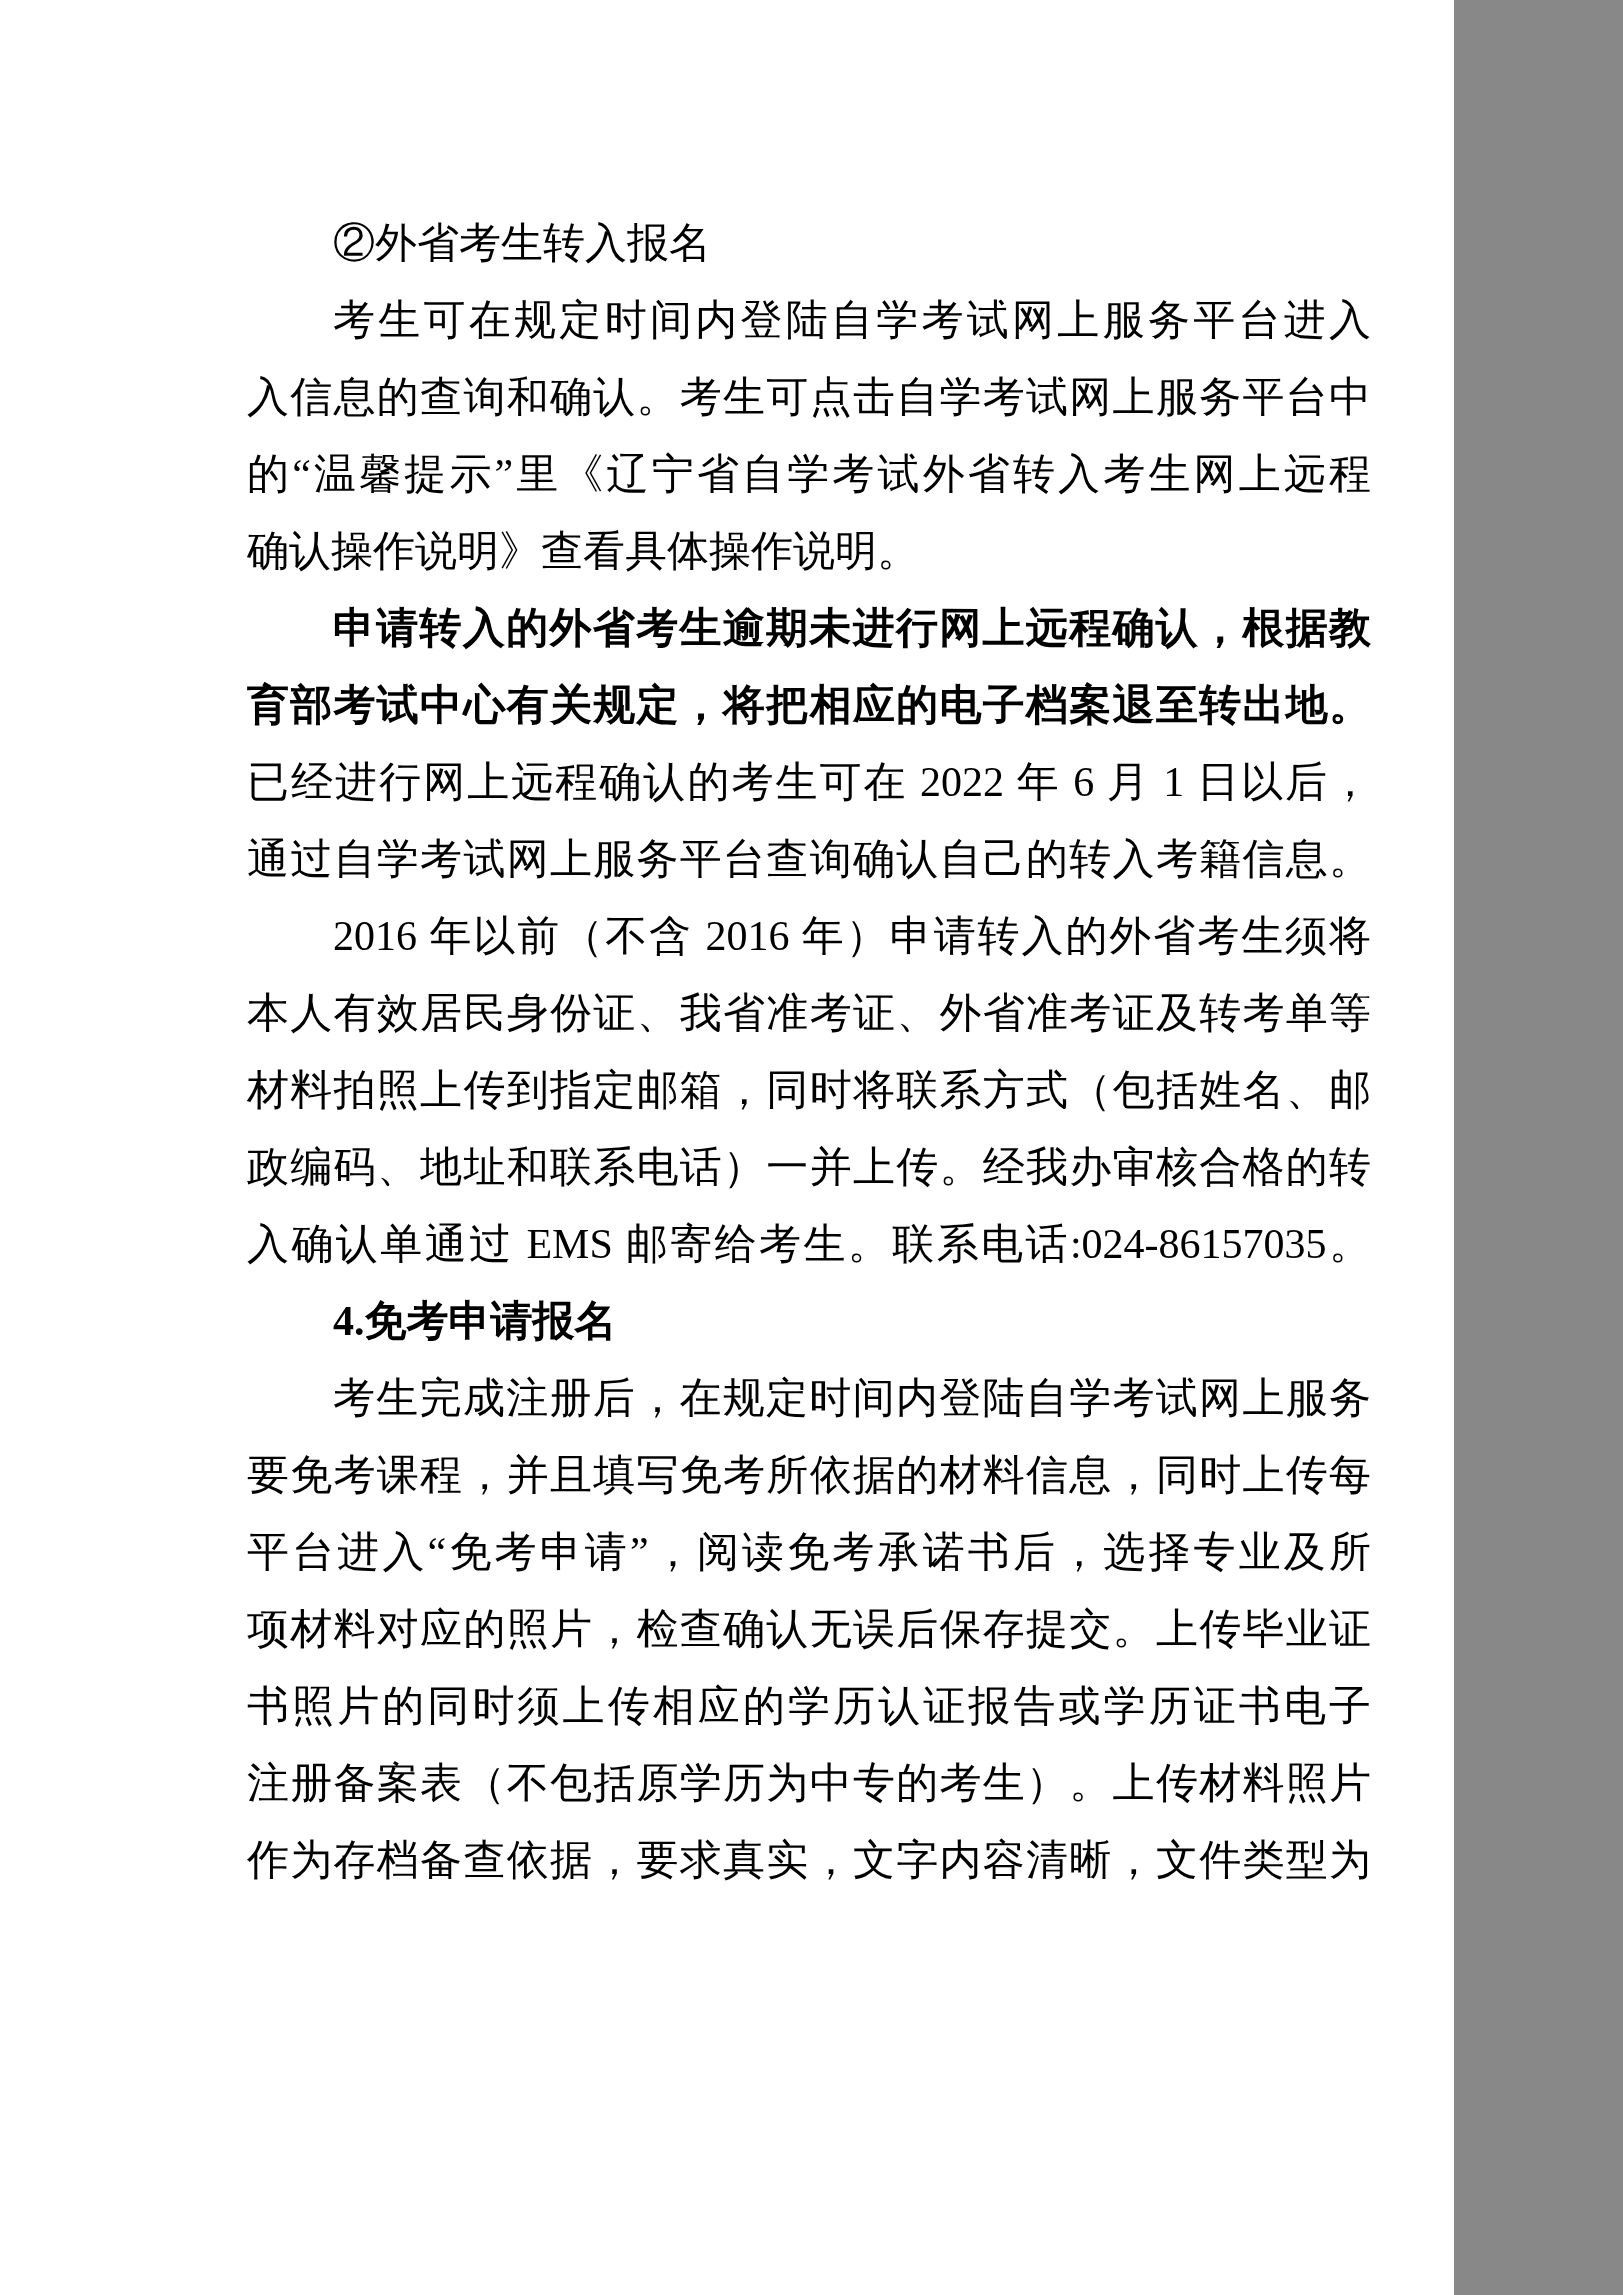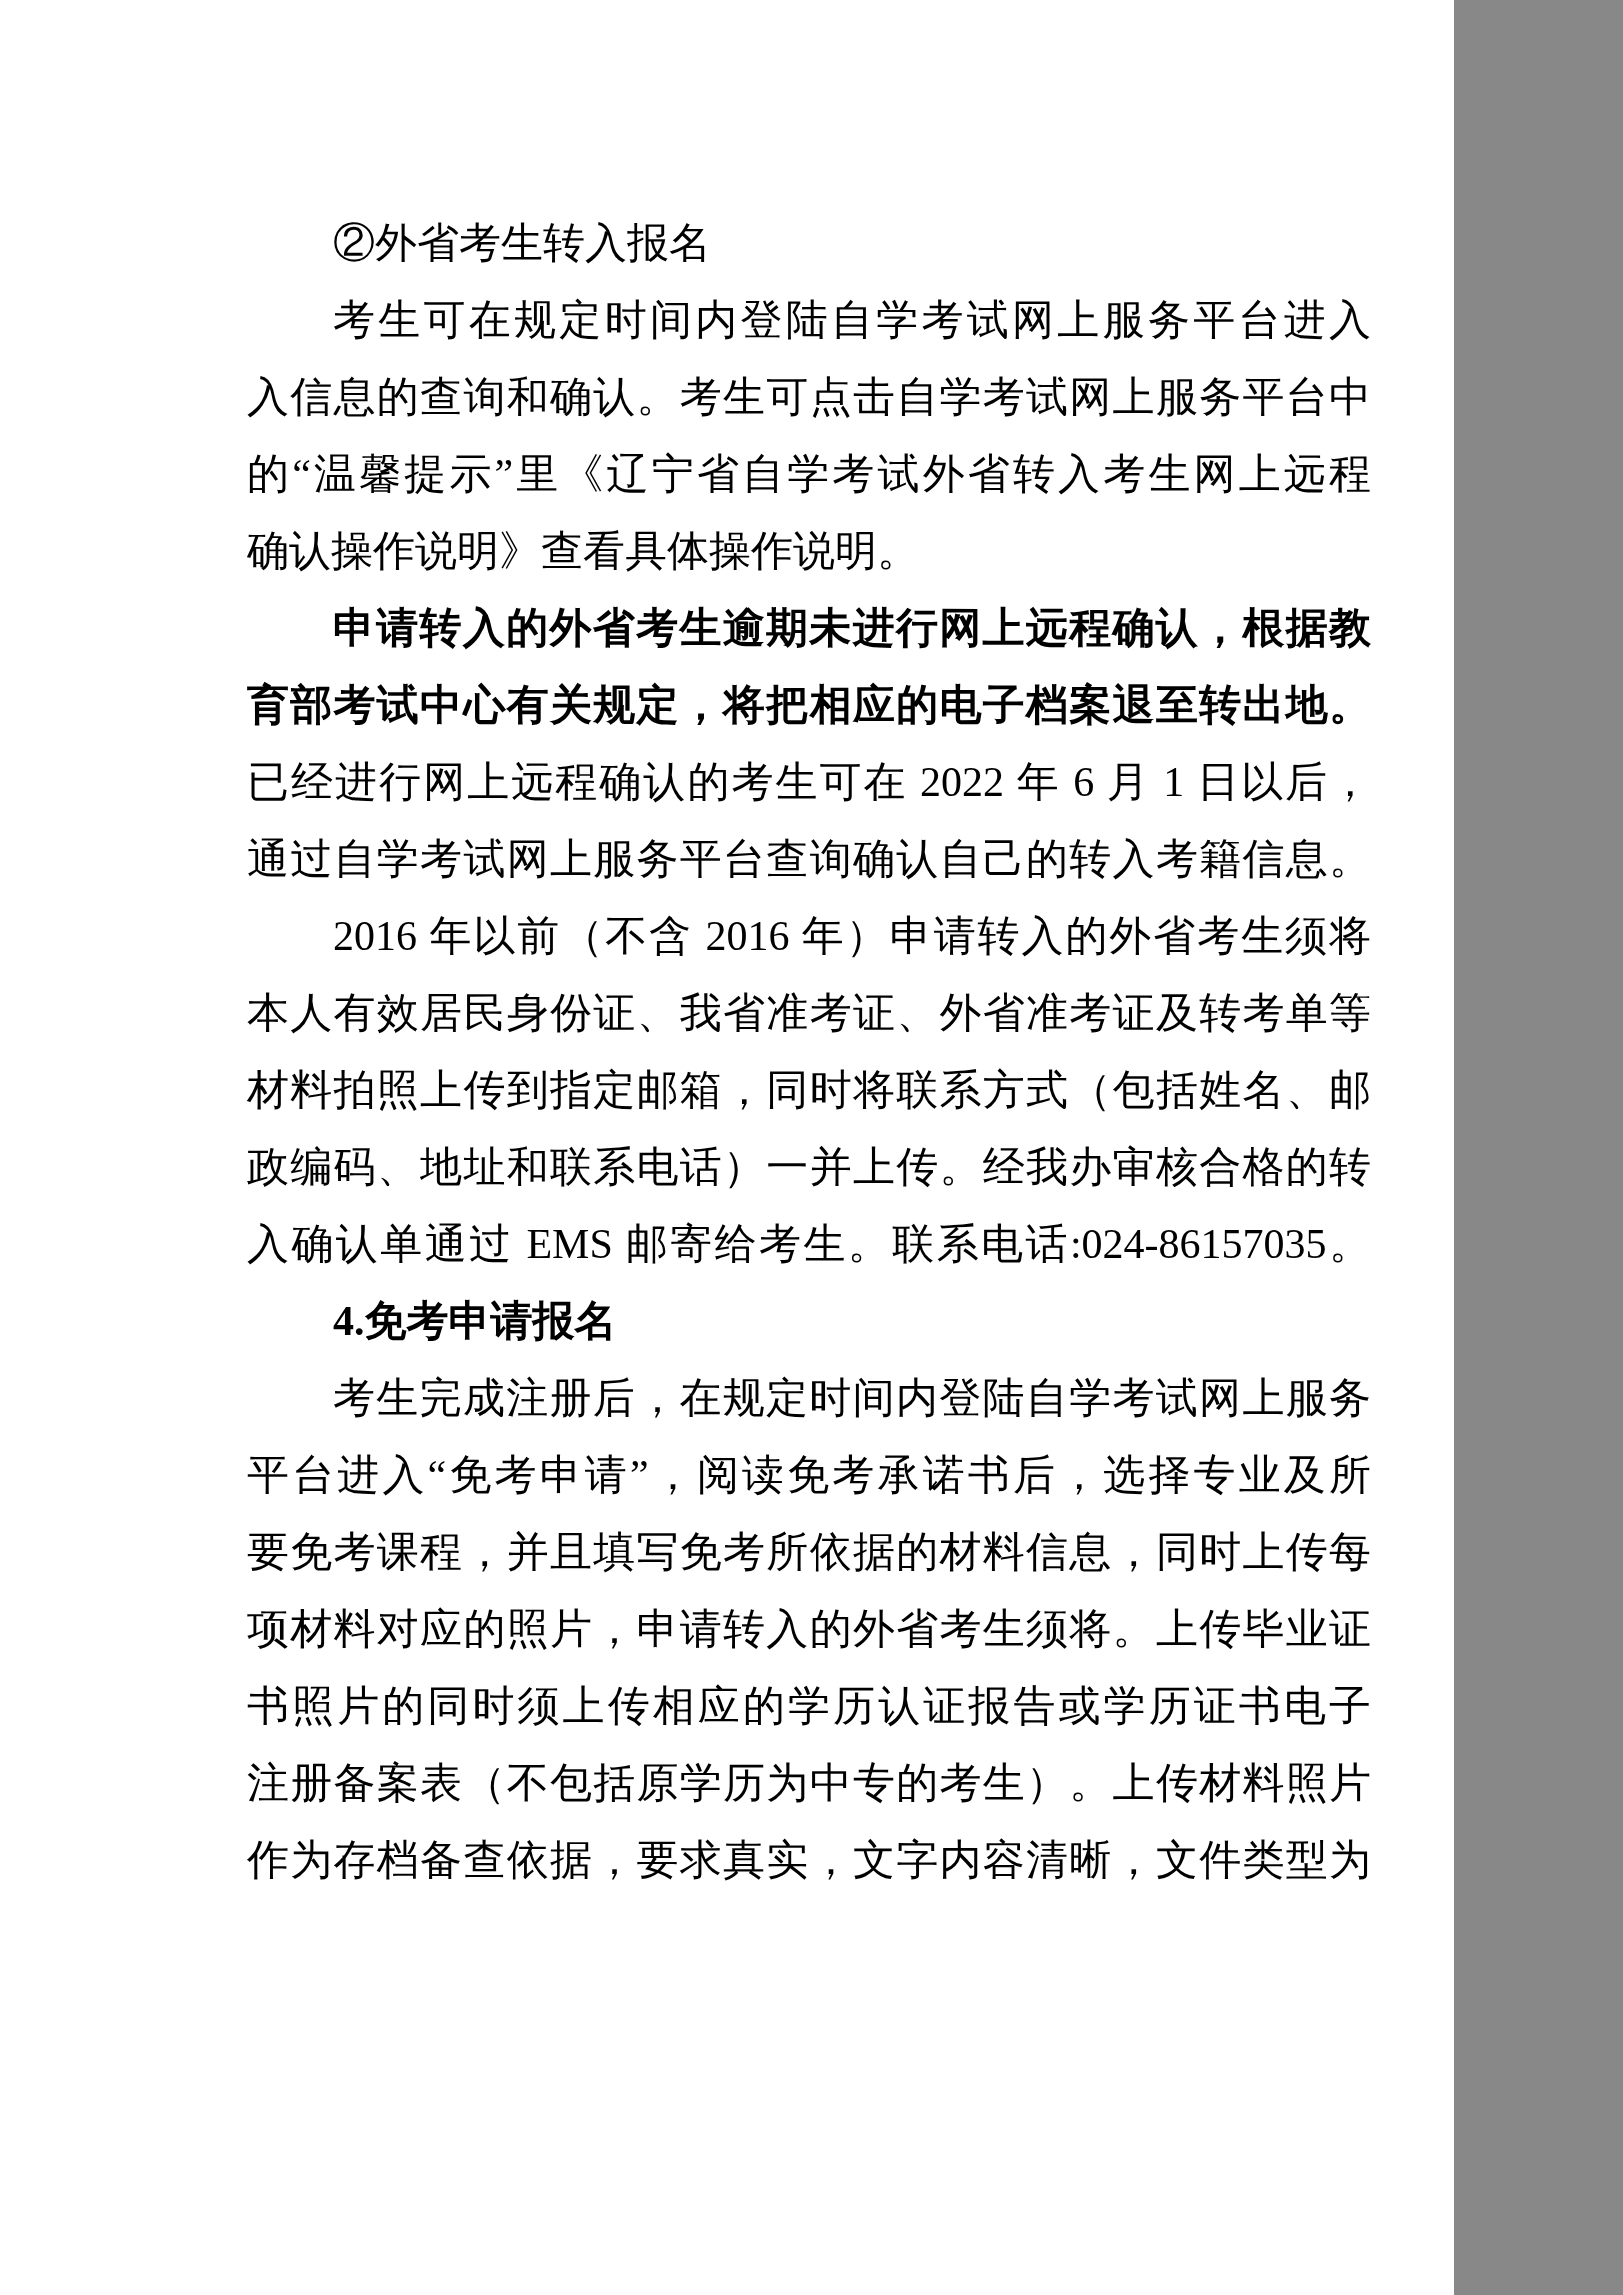--- a/index.html
+++ b/index.html
@@ -57,21 +57,21 @@
       <div class="line fill bold">育部考试中心有关规定，将把相应的电子档案退至转出地。</div>
       <div class="line fill">已经进行网上远程确认的考生可在 2022 年 6 月 1 日以后，</div>
       <div class="line fill">通过自学考试网上服务平台查询确认自己的转入考籍信息。</div>
       <div class="line fill indent">2016 年以前（不含 2016 年）申请转入的外省考生须将</div>
       <div class="line fill">本人有效居民身份证、我省准考证、外省准考证及转考单等</div>
       <div class="line fill">材料拍照上传到指定邮箱，同时将联系方式（包括姓名、邮</div>
       <div class="line fill">政编码、地址和联系电话）一并上传。经我办审核合格的转</div>
       <div class="line fill">入确认单通过 EMS 邮寄给考生。联系电话:024-86157035。</div>
       <div class="line indent bold">4.免考申请报名</div>
       <div class="line fill indent">考生完成注册后，在规定时间内登陆自学考试网上服务</div>
+      <div class="line fill">要免考课程，并且填写免考所依据的材料信息，同时上传每</div>
       <div class="line fill">平台进入“免考申请”，阅读免考承诺书后，选择专业及所</div>
-      <div class="line fill">要免考课程，并且填写免考所依据的材料信息，同时上传每</div>
-      <div class="line fill">项材料对应的照片，申请转入的外省考生须将。上传毕业证</div>
+      <div class="line fill">项材料对应的照片，检查确认无误后保存提交。上传毕业证</div>
       <div class="line fill">书照片的同时须上传相应的学历认证报告或学历证书电子</div>
       <div class="line fill">注册备案表（不包括原学历为中专的考生）。上传材料照片</div>
       <div class="line fill">作为存档备查依据，要求真实，文字内容清晰，文件类型为</div>
     </div>
 </div>
 
 
 </body></html>

